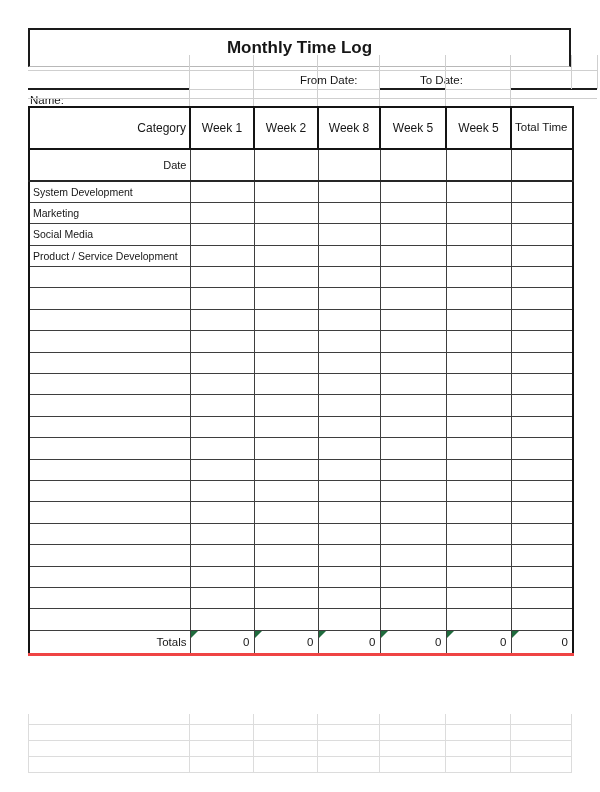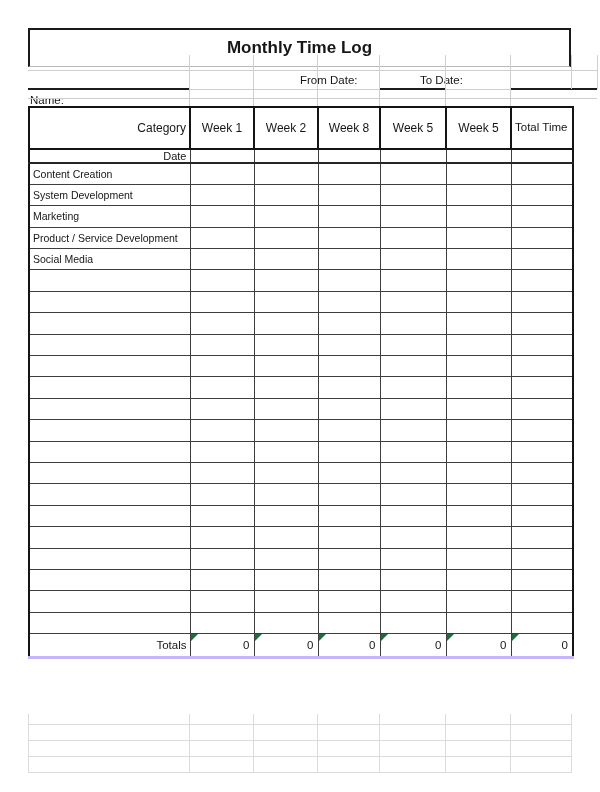--- a/index.html
+++ b/index.html
@@ -25,24 +25,24 @@
   
   table.sheet{position:absolute;left:28px;top:106px;width:544px;border-collapse:collapse;
               table-layout:fixed;border:2px solid #141414;font-size:10.5px;}
   table.sheet th,table.sheet td{box-sizing:border-box;padding:0 3px;overflow:hidden;
               white-space:nowrap;font-weight:normal;}
   thead th{border:2px solid #141414;font-size:12px;font-weight:bold;height:42px;}
   th.cat-h{text-align:right;padding-left:4px;}
   th.week-h{text-align:center;border-radius:20px;}
   th.total-h{text-align:left;white-space:normal;font-size:11.5px;line-height:1.15;margin-left:12px;}
   tbody td{border:1px solid #3e3e3e;height:21.4px;}
-  tr.date-row td{border-bottom:2px solid #262626;height:14px;}
+  tr.date-row td{border-bottom:2px solid #262626;height:32px;}
   td.rlabel{text-align:right;font-size:11px;padding-right:4px;}
   td.cat-cell{text-align:left;padding-left:3px;}
-  tr.totals-row td{border-bottom:3px solid #c4b5fd;height:24px;font-size:11.5px;position:relative;}
+  tr.totals-row td{border-bottom:3px solid #ef4444;height:24px;font-size:11.5px;position:relative;}
   tr.totals-row td.value{text-align:right;padding-right:4px;}
   .tri{position:absolute;left:0;top:0;width:0;height:0;
        border-top:7px solid #1f6b3d;border-right:7px solid transparent;}
 </style>
 </head>
 <body>
 
 <div class="page">
 
   <div class="title-box">
@@ -85,57 +85,48 @@
         <tr class="date-row">
           <td class="rlabel">Date</td>
           <td></td>
           <td></td>
           <td></td>
           <td></td>
           <td></td>
           <td></td>
         </tr>
         <tr>
-          <td class="cat-cell">Content Creation</td>
-          <td></td>
-          <td></td>
-          <td></td>
-          <td></td>
-          <td></td>
-          <td></td>
-        </tr>
-        <tr>
           <td class="cat-cell">System Development</td>
           <td></td>
           <td></td>
           <td></td>
           <td></td>
           <td></td>
           <td></td>
         </tr>
         <tr>
           <td class="cat-cell">Marketing</td>
           <td></td>
           <td></td>
           <td></td>
           <td></td>
           <td></td>
           <td></td>
         </tr>
         <tr>
+          <td class="cat-cell">Social Media</td>
+          <td></td>
+          <td></td>
+          <td></td>
+          <td></td>
+          <td></td>
+          <td></td>
+        </tr>
+        <tr>
           <td class="cat-cell">Product / Service Development</td>
-          <td></td>
-          <td></td>
-          <td></td>
-          <td></td>
-          <td></td>
-          <td></td>
-        </tr>
-        <tr>
-          <td class="cat-cell">Social Media</td>
           <td></td>
           <td></td>
           <td></td>
           <td></td>
           <td></td>
           <td></td>
         </tr>
         <tr>
           <td class="cat-cell"></td>
           <td></td>

